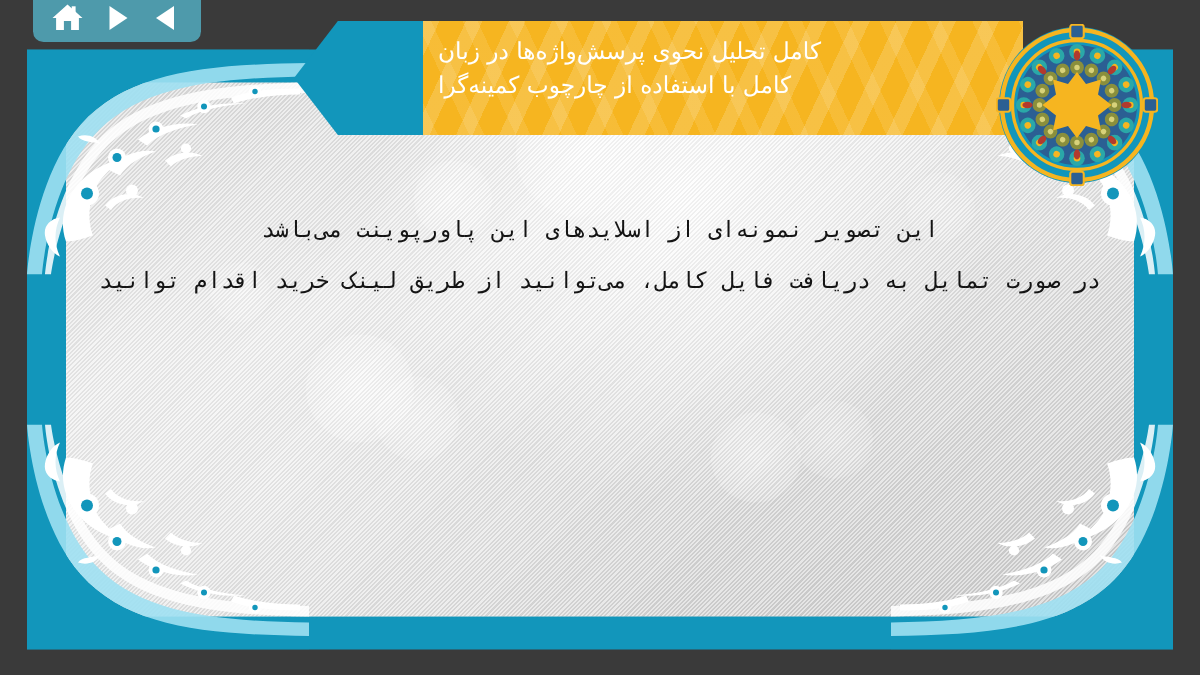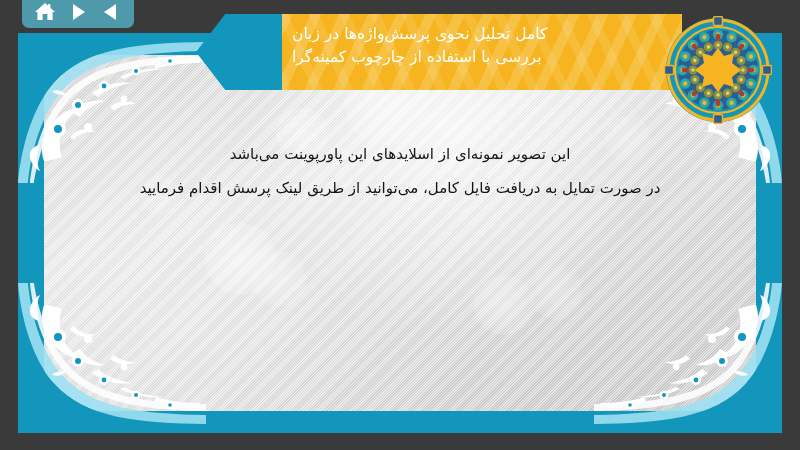--- a/index.html
+++ b/index.html
@@ -170,20 +170,21 @@
 
   
   #body-text {
     position: absolute;
     left: 26px;
     right: 26px;
     top: 105px;
     z-index: 20;
     text-align: center;
     direction: rtl;
+    font-family: Liberation Mono, monospace;
   }
   .body-line {
     color: #141414;
     font-size: 15px;
     line-height: 2.25;
     white-space: nowrap;
   }
 </style>
 </head>
 <body>
@@ -334,31 +335,31 @@
         <path d="M34,58 c6,-2 12,0 15,5 c-6,-2 -12,-1 -15,-5 z"></path>
         <path d="M52,104 c6,-8 18,-10 26,-5 c-9,-1 -18,2 -22,8 z"></path>
         <circle cx="70" cy="94" r="4"></circle>
         <path d="M92,74 c7,-6 18,-7 25,-3 c-9,0 -17,3 -21,7 z"></path>
         <circle cx="106" cy="66" r="3.4"></circle>
       </g>
     </svg>
 
     <div id="body-text">
       <div class="body-line">این تصویر نمونه‌ای از اسلایدهای این پاورپوینت می‌باشد</div>
-      <div class="body-line">در صورت تمایل به دریافت فایل کامل، می‌توانید از طریق لینک پرسش اقدام فرمایید</div>
+      <div class="body-line">در صورت تمایل به دریافت فایل کامل، می‌توانید از طریق لینک خرید اقدام توانید</div>
     </div>
 
   </div>
 
   <div id="banner-wrap">
     <div id="banner-arrow"></div>
     <div id="banner">
       <div class="chev"></div>
       <div class="banner-line">کامل تحلیل نحوی پرسش‌واژه‌ها در زبان</div>
-      <div class="banner-line">بررسی با استفاده از چارچوب کمینه‌گرا</div>
+      <div class="banner-line">کامل با استفاده از چارچوب کمینه‌گرا</div>
     </div>
   </div>
 
   <svg id="medallion" viewBox="0 0 108 108">
     <circle cx="54" cy="54" r="52" fill="#1296bb"></circle>
     <circle cx="54" cy="54" r="50" fill="none" stroke="#f6b520" stroke-width="3"></circle>
     <circle cx="54" cy="54" r="45" fill="#1296bb"></circle>
     <circle cx="54" cy="54" r="43" fill="none" stroke="#f6b520" stroke-width="2.2"></circle>
     <circle cx="54" cy="54" r="40" fill="#2b5f93"></circle>
 

